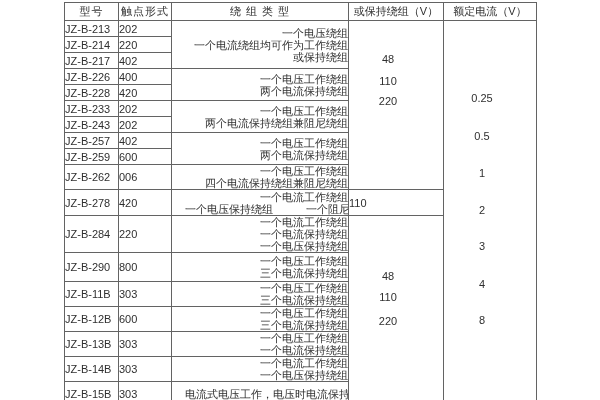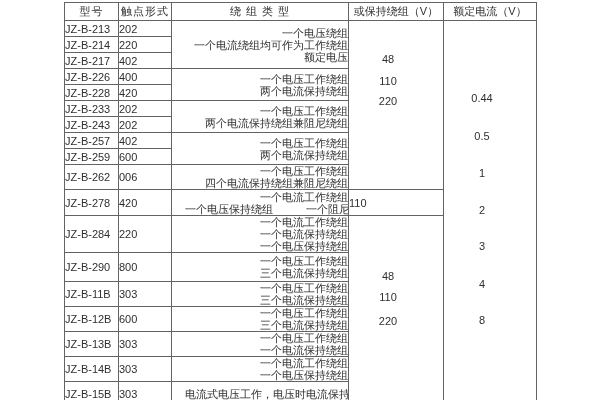--- a/index.html
+++ b/index.html
@@ -68,29 +68,29 @@
       <th class="sp">或保持绕组（V）</th>
       <th class="sp">额定电流（V）</th>
     </tr>
 
     <tr class="h16">
       <td class="c">JZ-B-213</td>
       <td class="c">202</td>
       <td class="wind" rowspan="3">
         <span>一个电压绕组</span>
         <span>一个电流绕组均可作为工作绕组</span>
-        <span>额定电压</span>
+        <span>或保持绕组</span>
       </td>
       <td class="vcell" rowspan="10">
         <span class="abs" style="top:38px">48</span>
         <span class="abs" style="top:60px">110</span>
         <span class="abs" style="top:80px">220</span>
       </td>
       <td class="ccell" rowspan="18">
-        <span class="abs" style="top:77px">0.44</span>
+        <span class="abs" style="top:77px">0.25</span>
         <span class="abs" style="top:115px">0.5</span>
         <span class="abs" style="top:152px">1</span>
         <span class="abs" style="top:189px">2</span>
         <span class="abs" style="top:225px">3</span>
         <span class="abs" style="top:263px">4</span>
         <span class="abs" style="top:299px">8</span>
       </td>
     </tr>
     <tr class="h16">
       <td class="c">JZ-B-214</td>

